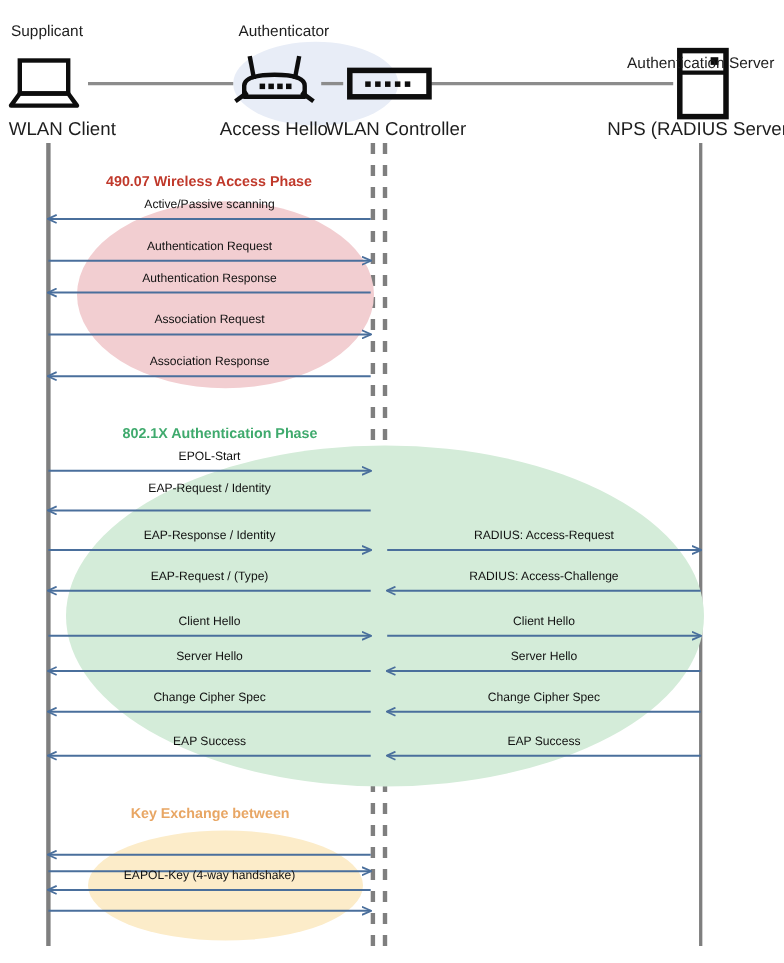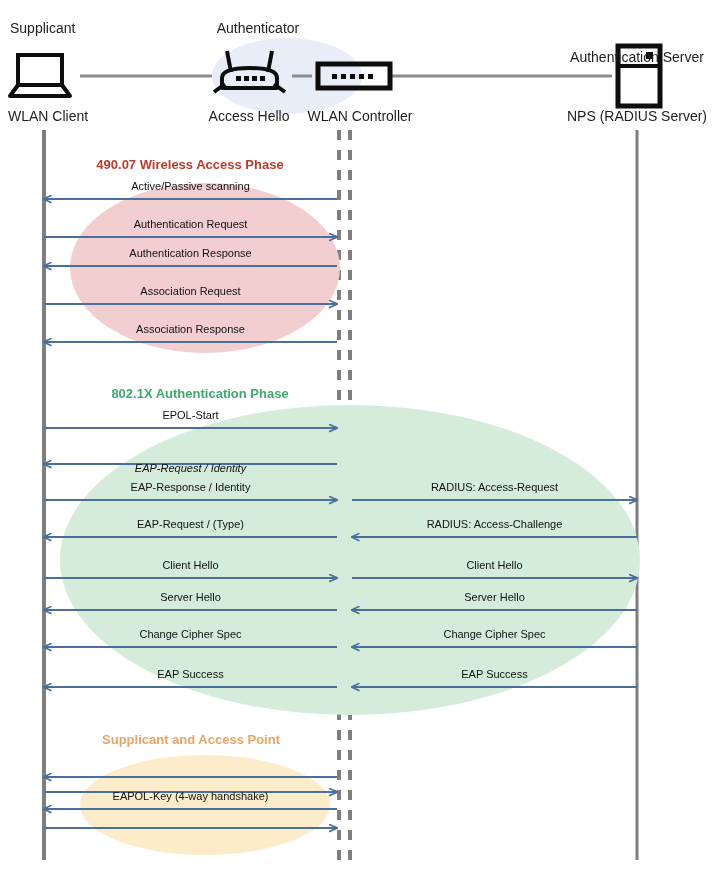--- a/index.html
+++ b/index.html
@@ -7,21 +7,21 @@
     font-family:"Liberation Sans","DejaVu Sans",sans-serif;
     width:713px;height:875px;position:relative;overflow:hidden;
     color:#1a1a1a;
   }
   #diagram{position:absolute;left:0;top:0;width:713px;height:875px;}
 
   .role-title{
     position:absolute;font-size:14px;color:#1d1d1d;white-space:nowrap;
   }
   .device-label{
-    position:absolute;font-size:14px;color:#1d1d1d;white-space:nowrap;
+    position:absolute;font-size:17px;color:#1d1d1d;white-space:nowrap;
   }
   .phase-label{
     position:absolute;font-size:13px;font-weight:bold;white-space:nowrap;
     text-align:center;line-height:19px;
   }
   .msg-label{
     position:absolute;font-size:11px;color:#111;white-space:nowrap;
     text-align:center;
   }
 </style>
@@ -124,36 +124,36 @@
 <div class="device-label" style="left:360px;top:108px;transform:translateX(-50%);">WLAN Controller</div>
 <div class="device-label" style="left:637px;top:108px;transform:translateX(-50%);">NPS (RADIUS Server)</div>
 
 <div id="label-layer">
     <div class="msg-label" style="left: 190.5px; top: 180px; transform: translateX(-50%);">Active/Passive scanning</div>
     <div class="msg-label" style="left: 190.5px; top: 218px; transform: translateX(-50%);">Authentication Request</div>
     <div class="msg-label" style="left: 190.5px; top: 247px; transform: translateX(-50%);">Authentication Response</div>
     <div class="msg-label" style="left: 190.5px; top: 285px; transform: translateX(-50%);">Association Request</div>
     <div class="msg-label" style="left: 190.5px; top: 323px; transform: translateX(-50%);">Association Response</div>
     <div class="msg-label" style="left: 190.5px; top: 409px; transform: translateX(-50%);">EPOL-Start</div>
-    <div class="msg-label" style="left: 190.5px; top: 462px; transform: translateX(-50%); font-style: italic;">EAP-Request / Identity</div>
+    <div class="msg-label" style="left: 190.5px; top: 438px; transform: translateX(-50%);">EAP-Request / Identity</div>
     <div class="msg-label" style="left: 190.5px; top: 481px; transform: translateX(-50%);">EAP-Response / Identity</div>
     <div class="msg-label" style="left: 494.5px; top: 481px; transform: translateX(-50%);">RADIUS: Access-Request</div>
     <div class="msg-label" style="left: 190.5px; top: 518px; transform: translateX(-50%);">EAP-Request / (Type)</div>
     <div class="msg-label" style="left: 494.5px; top: 518px; transform: translateX(-50%);">RADIUS: Access-Challenge</div>
     <div class="msg-label" style="left: 190.5px; top: 559px; transform: translateX(-50%);">Client Hello</div>
     <div class="msg-label" style="left: 494.5px; top: 559px; transform: translateX(-50%);">Client Hello</div>
     <div class="msg-label" style="left: 190.5px; top: 591px; transform: translateX(-50%);">Server Hello</div>
     <div class="msg-label" style="left: 494.5px; top: 591px; transform: translateX(-50%);">Server Hello</div>
     <div class="msg-label" style="left: 190.5px; top: 628px; transform: translateX(-50%);">Change Cipher Spec</div>
     <div class="msg-label" style="left: 494.5px; top: 628px; transform: translateX(-50%);">Change Cipher Spec</div>
     <div class="msg-label" style="left: 190.5px; top: 668px; transform: translateX(-50%);">EAP Success</div>
     <div class="msg-label" style="left: 494.5px; top: 668px; transform: translateX(-50%);">EAP Success</div>
     <div class="msg-label" style="left: 190.5px; top: 790px; transform: translateX(-50%);">EAPOL-Key (4-way handshake)</div>
     <div class="phase-label" style="left: 190px; top: 155px; color: rgb(192, 57, 43); transform: translateX(-50%);">
       <div>490.07 Wireless Access Phase</div>
     </div>
     <div class="phase-label" style="left: 200px; top: 384px; color: rgb(63, 170, 109); transform: translateX(-50%);">
       <div>802.1X Authentication Phase</div>
     </div>
     <div class="phase-label" style="left: 191px; top: 730px; color: rgb(232, 166, 100); transform: translateX(-50%);">
-      <div>Supplicant and Access Point</div>
+      <div>Key Exchange between</div>
     </div>
   </div>
 
 </body></html>

